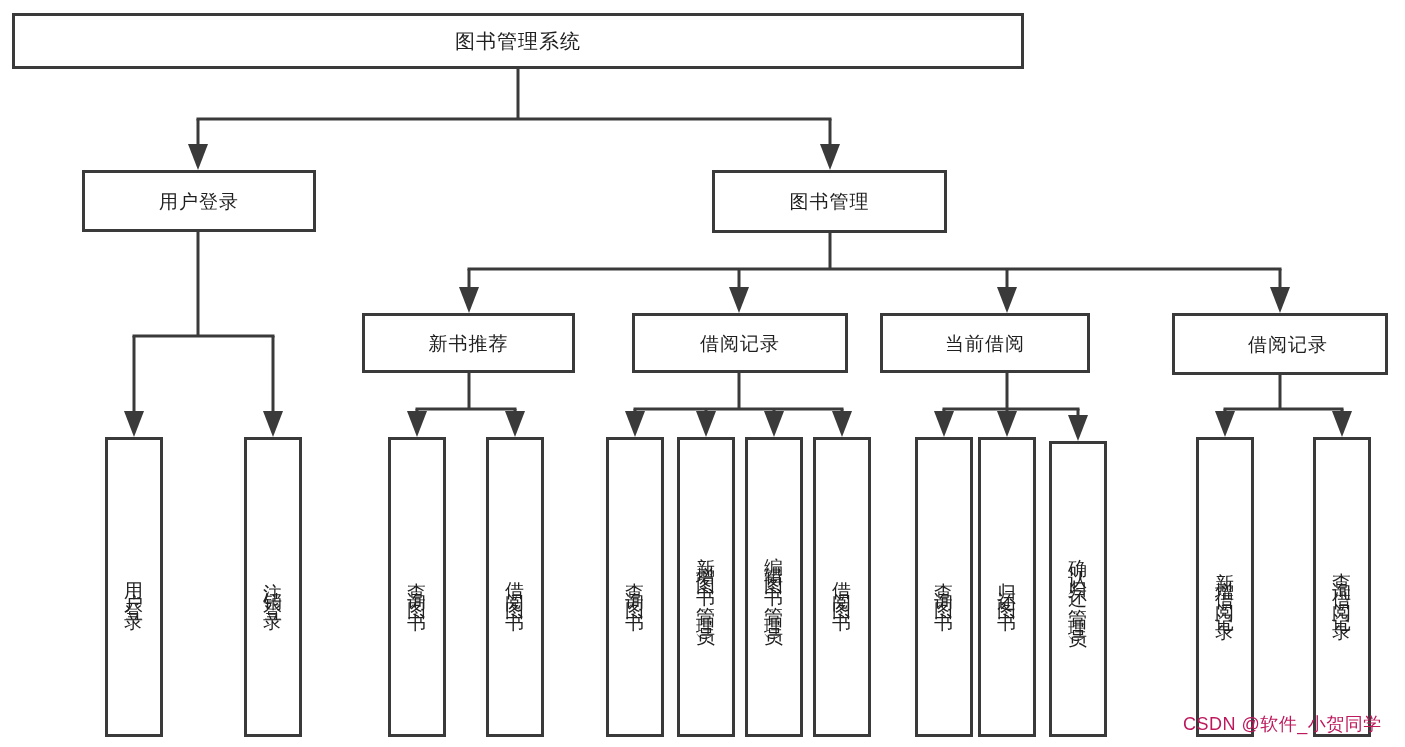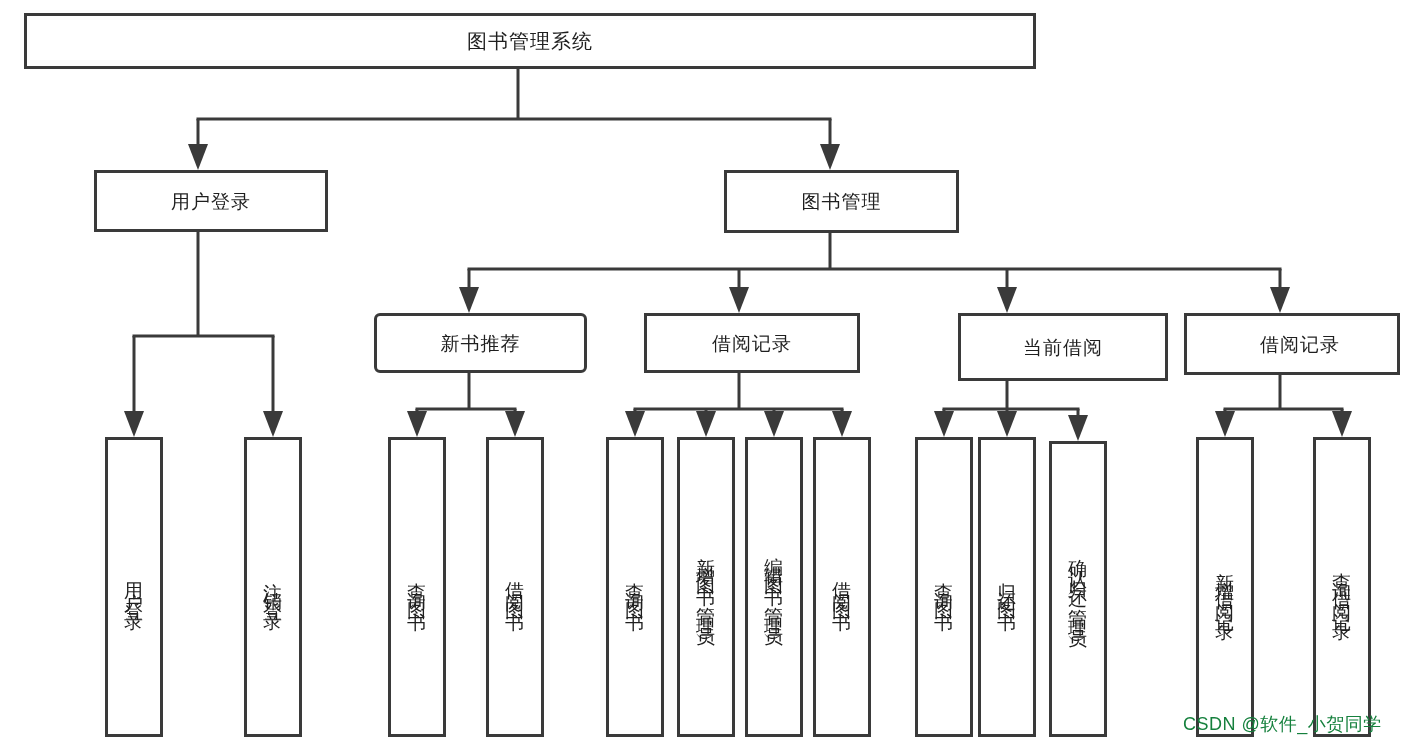--- a/index.html
+++ b/index.html
@@ -16,21 +16,20 @@
   #wires polygon{fill:#3a3a3a;}
   .node{
     position:absolute;
     box-sizing:border-box;
     border:3px solid #3a3a3a;
     background:#ffffff;
     display:flex;align-items:center;justify-content:center;
     font-size:19px;
     letter-spacing:1px;
     line-height:1;
-    margin-left:12px;
   }
   .node.root{font-size:20px;}
   .leaf{
     position:absolute;
     box-sizing:border-box;
     border:3px solid #3a3a3a;
     background:#ffffff;
     width:58px;height:300px;
     display:flex;align-items:center;justify-content:center;
   }
@@ -39,21 +38,21 @@
     text-orientation:mixed;
     font-size:19px;
     letter-spacing:10px;
     line-height:1;
     white-space:nowrap;
   }
   .watermark{
     position:absolute;
     left:1183px;top:712px;
     font-size:18px;
-    color:#15803d;
+    color:#be185d;
     letter-spacing:0.5px;
     z-index:10;
     white-space:nowrap;
   }
 </style>
 </head>
 <body>
 
 <div id="canvas">
 
@@ -137,27 +136,27 @@
     <span>图书管理系统</span>
   </div>
 
   <div class="node" style="left:82px;top:170px;width:234px;height:62px;">
     <span>用户登录</span>
   </div>
   <div class="node" style="left:712px;top:170px;width:235px;height:63px;text-align:center;">
     <span>图书管理</span>
   </div>
 
-  <div class="node" style="left:362px;top:313px;width:213px;height:60px;border-radius:6px;">
+  <div class="node" style="left:362px;top:313px;width:213px;height:60px;">
     <span>新书推荐</span>
   </div>
   <div class="node" style="left:632px;top:313px;width:216px;height:60px;">
     <span>借阅记录</span>
   </div>
-  <div class="node" style="left:946px;top:313px;width:210px;height:68px;text-align:center;">
+  <div class="node" style="left:880px;top:313px;width:210px;height:60px;text-align:center;">
     <span>当前借阅</span>
   </div>
   <div class="node" style="left:1172px;top:313px;width:216px;height:62px;padding-left:16px;">
     <span>借阅记录</span>
   </div>
 
   <div class="leaf" style="left:105px;top:437px;">
     <span>用户登录</span>
   </div>
   <div class="leaf" style="left:244px;top:437px;">

